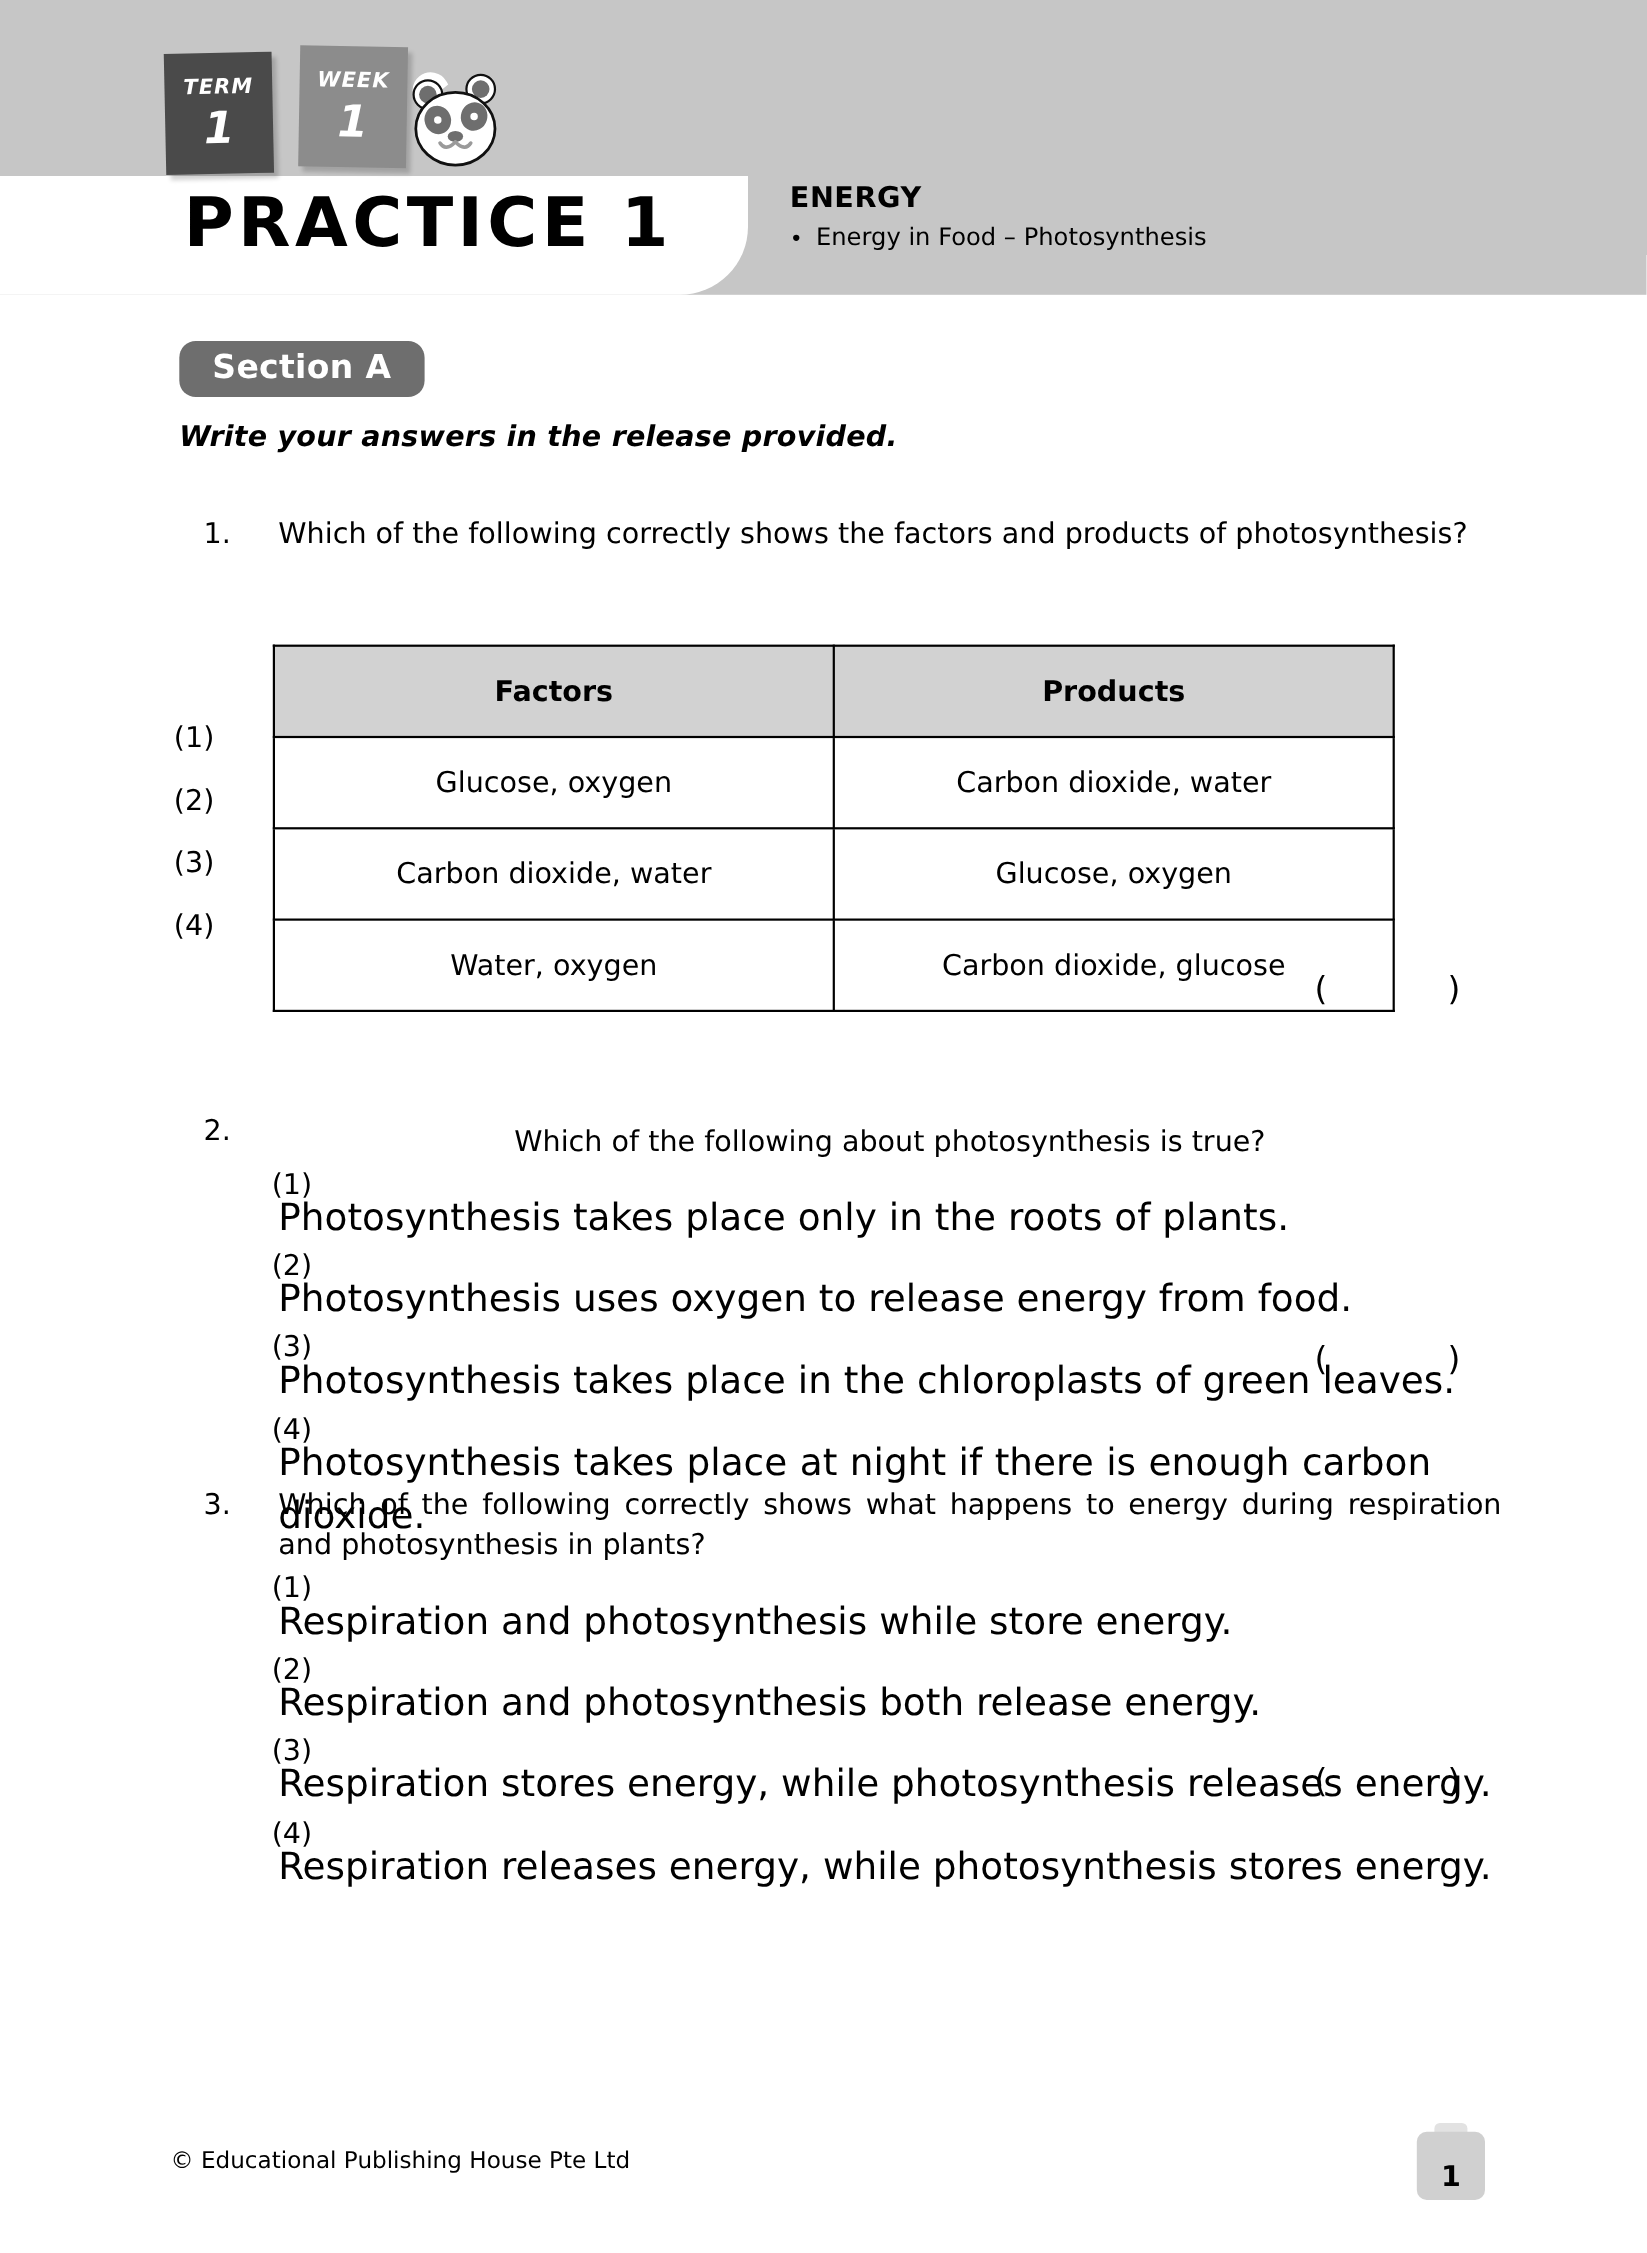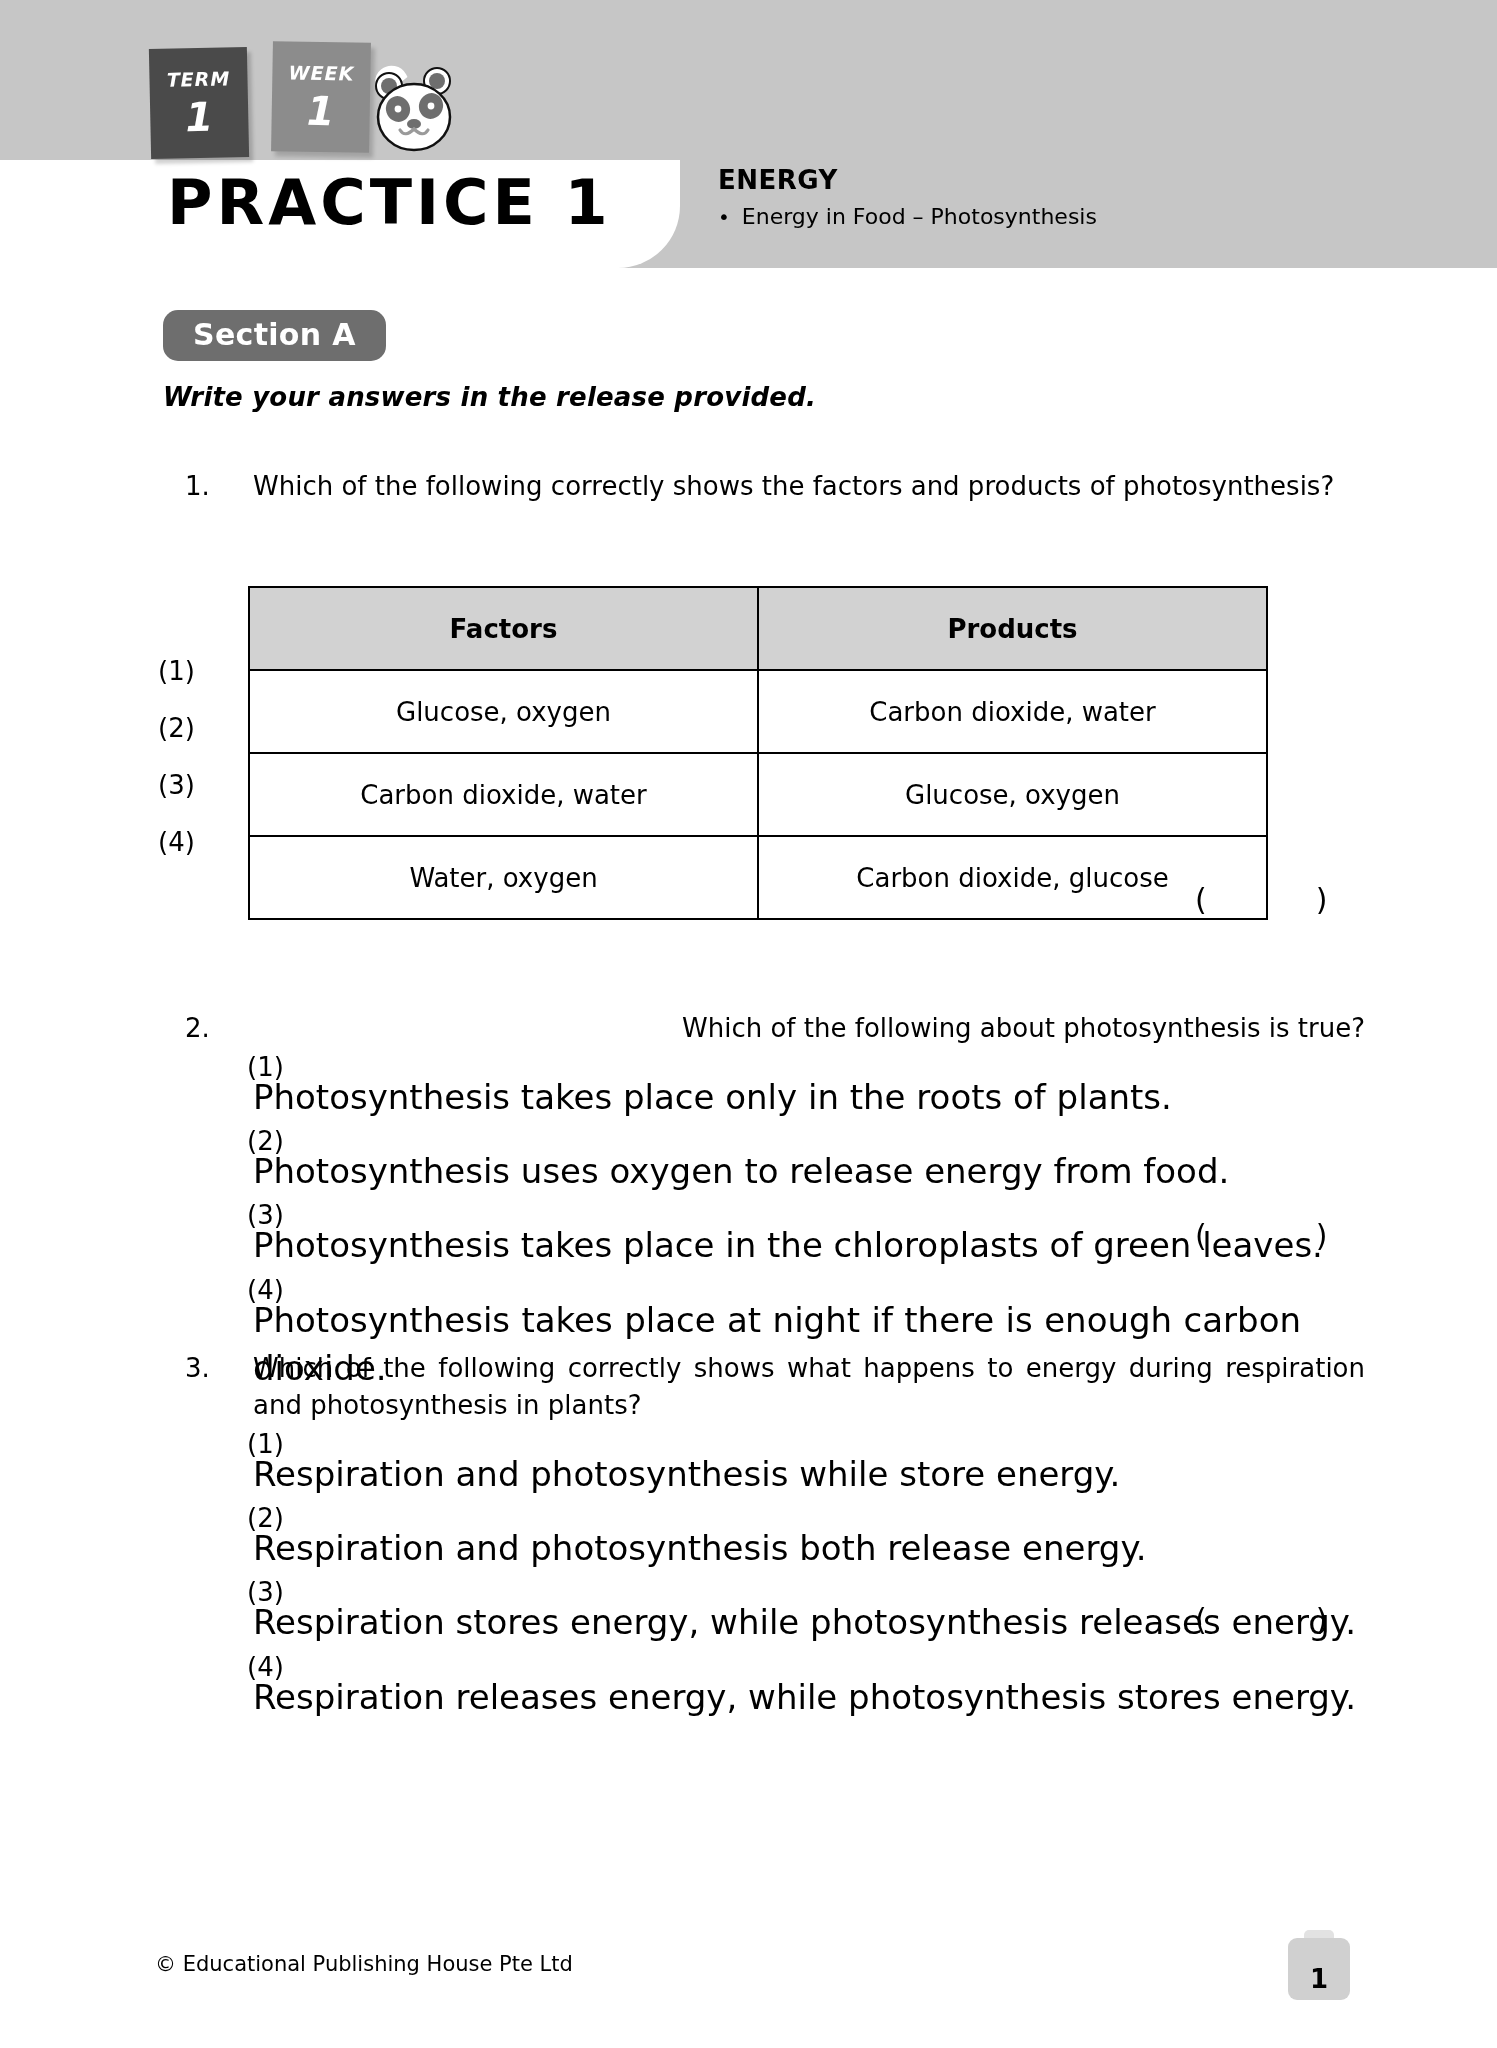--- a/index.html
+++ b/index.html
@@ -65,21 +65,21 @@
   .instruction{
     position:absolute;left:163px;top:382px;
     font-size:26px;font-weight:700;font-style:italic;letter-spacing:0.2px;
   }
 
   
   .q{position:absolute;left:185px;width:1180px;}
   .q-row{display:flex;align-items:flex-start;}
   .q-num{width:68px;flex:0 0 68px;font-size:26px;line-height:1.42;}
   .q-text{flex:1;font-size:26px;line-height:1.42;text-align:justify;}
-  .q-text.nojust{text-align:right;}
+  .q-text.nojust{text-align:center;margin-top:10px;}
   .opt{display:flex;align-items:flex-start;margin-top:2px;}
   .opt-num{width:68px;flex:0 0 68px;font-size:26px;line-height:1.42;padding-left:62px;box-sizing:border-box;}
   .opt-text{flex:1;font-size:34px;line-height:1.42;margin-top:24px;}
   .opt-text.just{text-align:justify;}
   .bracket-inline{
     position:absolute;font-size:30px;
   }
 
   
   .tbl-wrap{position:absolute;left:248px;top:586px;width:1020px;}

